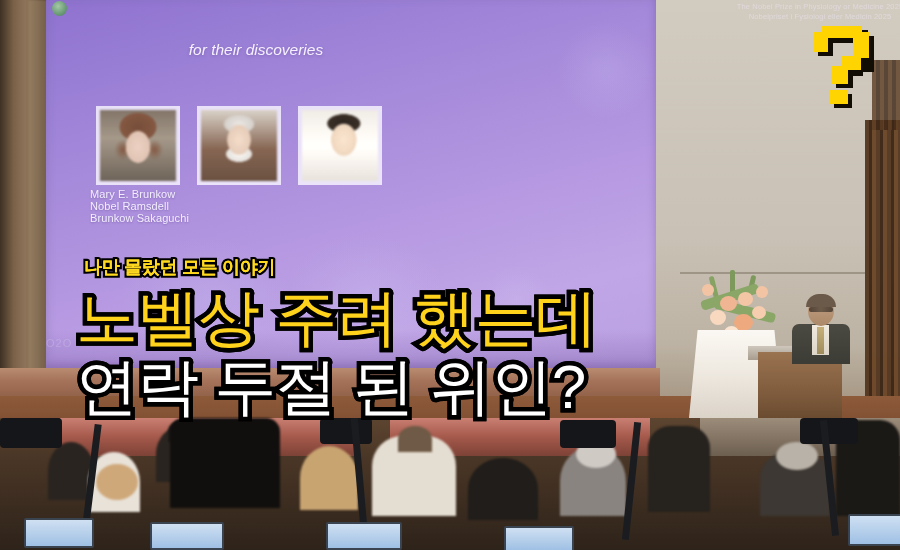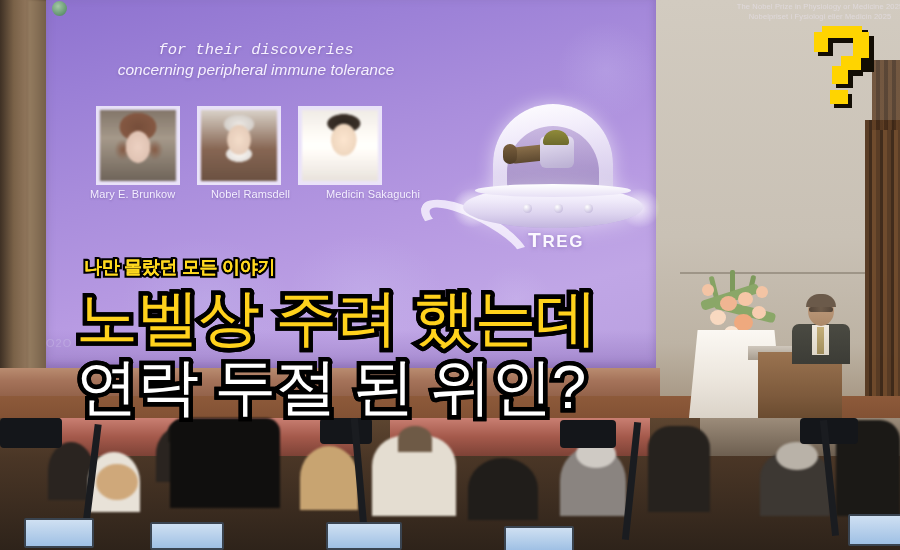--- a/index.html
+++ b/index.html
@@ -49,21 +49,21 @@
   .slide-org{position:absolute;left:72px;top:-1px;line-height:1.15;opacity:.72;filter:blur(.5px);}
   .slide-org .l1{font-size:10px;font-weight:700;color:#e9e2f7;letter-spacing:.2px;}
   .slide-org .l2{font-size:7.5px;color:#ddd5f0;letter-spacing:.1px;}
   .slide-prize{position:absolute;right:-85px;top:2px;text-align:center;width:330px;line-height:1.35;
     opacity:.46;filter:blur(.55px);}
   .slide-prize div{font-size:7.5px;color:#efe9fb;letter-spacing:.15px;}
 
   .slide-title{position:absolute;left:46px;top:40px;width:420px;text-align:center;
     font-style:italic;color:#f6f1ff;line-height:1.32;filter:blur(.5px);
     text-shadow:0 1px 3px rgba(90,60,130,.35);}
-  .slide-title .t1{font-size:15.5px;font-family:Liberation Mono, monospace;}
+  .slide-title .t1{font-size:15.5px;}
   .slide-title .t2{font-size:15.5px;}
 
   
   .portraits{position:absolute;left:96px;top:106px;display:flex;gap:17px;}
   .pcard{width:84px;height:79px;padding:4px;background:rgba(248,245,255,.82);filter:blur(.35px);}
   .pimg{width:100%;height:100%;filter:blur(1.1px) saturate(.62) brightness(1.1);}
   .p1{background:
       radial-gradient(ellipse 20px 26px at 50% 52%, #e3bca6 0%, #d9ae97 60%, transparent 62%),
       radial-gradient(ellipse 26px 20px at 50% 24%, #7e4326 0%,#8d4c2c 70%, transparent 72%),
       radial-gradient(ellipse 12px 15px at 30% 56%, #8d4c2c, transparent 70%),
@@ -72,21 +72,21 @@
   .p2{background:
       radial-gradient(ellipse 19px 24px at 50% 42%, #e8c6ab 0%, #ddb89c 60%, transparent 64%),
       radial-gradient(ellipse 21px 13px at 50% 20%, #d8d2cc 0%, #c4bcb4 70%, transparent 74%),
       radial-gradient(ellipse 18px 11px at 50% 62%, #e6e1dc 0%, #d2ccc6 70%, transparent 74%),
       linear-gradient(180deg,#c9beb0 0%,#8a5a3e 55%,#6d4730 100%);}
   .p3{background:
       radial-gradient(ellipse 20px 25px at 55% 42%, #f0cfae 0%, #e5c19e 62%, transparent 66%),
       radial-gradient(ellipse 23px 13px at 55% 19%, #2c2018 0%,#3a2a1e 70%, transparent 74%),
       linear-gradient(180deg,#dcd6cd 0%,#efeae4 50%,#d6cec4 100%);}
   .pnames{position:absolute;left:90px;top:188px;width:330px;display:flex;
-    justify-content:space-between;filter:blur(.55px);}
+    justify-content:space-between;filter:blur(.55px);flex-direction:column;}
   .pnames span{font-size:11px;color:#f3eeff;font-weight:400;letter-spacing:.1px;
     text-shadow:0 1px 2px rgba(80,50,120,.35);}
 
   
   .ufo{position:absolute;left:455px;top:100px;width:200px;height:150px;filter:blur(.55px);}
   .ufo-dome{position:absolute;left:38px;top:4px;width:120px;height:94px;
     border-radius:60px 60px 8px 8px;
     background:linear-gradient(170deg,#ffffff 0%,#f3eefb 30%,#e2d9f2 62%,#cfc3e6 100%);
     box-shadow:0 0 18px rgba(255,255,255,.55);}
   .ufo-win{position:absolute;left:52px;top:26px;width:92px;height:64px;border-radius:46px 46px 6px 6px;
@@ -197,59 +197,39 @@
   <div class="screen-edge"></div>
 
   <div class="slide-logo"></div>
   <div class="slide-prize">
     <div>The Nobel Prize in Physiology or Medicine 2025</div>
     <div>Nobelpriset i Fysiologi eller Medicin 2025</div>
   </div>
 
   <div class="slide-title">
     <div class="t1">for their discoveries</div>
-    <div class="t2">concerning peripheral immune tolerance</div>
   </div>
 
   <div class="portraits">
     <div class="pcard">
         <div class="pimg p1"></div>
       </div>
     <div class="pcard">
         <div class="pimg p2"></div>
       </div>
     <div class="pcard">
         <div class="pimg p3"></div>
       </div>
   </div>
   <div class="pnames">
     <span>Mary E. Brunkow</span>
     <span>Nobel Ramsdell</span>
-    <span>Medicin Sakaguchi</span>
-  </div>
-
-  <div class="ufo">
-    <div class="ufo-swoosh"></div>
-    <div class="ufo-glowL"></div>
-    <div class="ufo-glowR"></div>
-    <div class="ufo-dome"></div>
-    <div class="ufo-win"></div>
-    <div class="ufo-arm"></div>
-    <div class="ufo-arm2"></div>
-    <div class="ufo-pilot"></div>
-    <div class="ufo-helm"></div>
-    <div class="ufo-body"></div>
-    <div class="ufo-rim"></div>
-    <div class="ufo-lights">
-        <i></i>
-        <i></i>
-        <i></i>
-      </div>
-    <div class="ufo-label"><span class="cap">T</span><span>REG</span></div>
-  </div>
+    <span>Brunkow Sakaguchi</span>
+  </div>
+
 
   <div class="wm">O2O</div>
 
   <div class="stage-front"></div>
   <div class="floor"></div>
 
   <div class="flowers">
     <div class="fl" style="left:40px;top:0;width:5px;height:30px;background:#7d9a5c;border-radius:2px;"></div>
     <div class="fl" style="left:22px;top:6px;width:5px;height:28px;background:#86a364;border-radius:2px;transform:rotate(-14deg);"></div>
     <div class="fl" style="left:58px;top:5px;width:5px;height:30px;background:#7d9a5c;border-radius:2px;transform:rotate(13deg);"></div>

